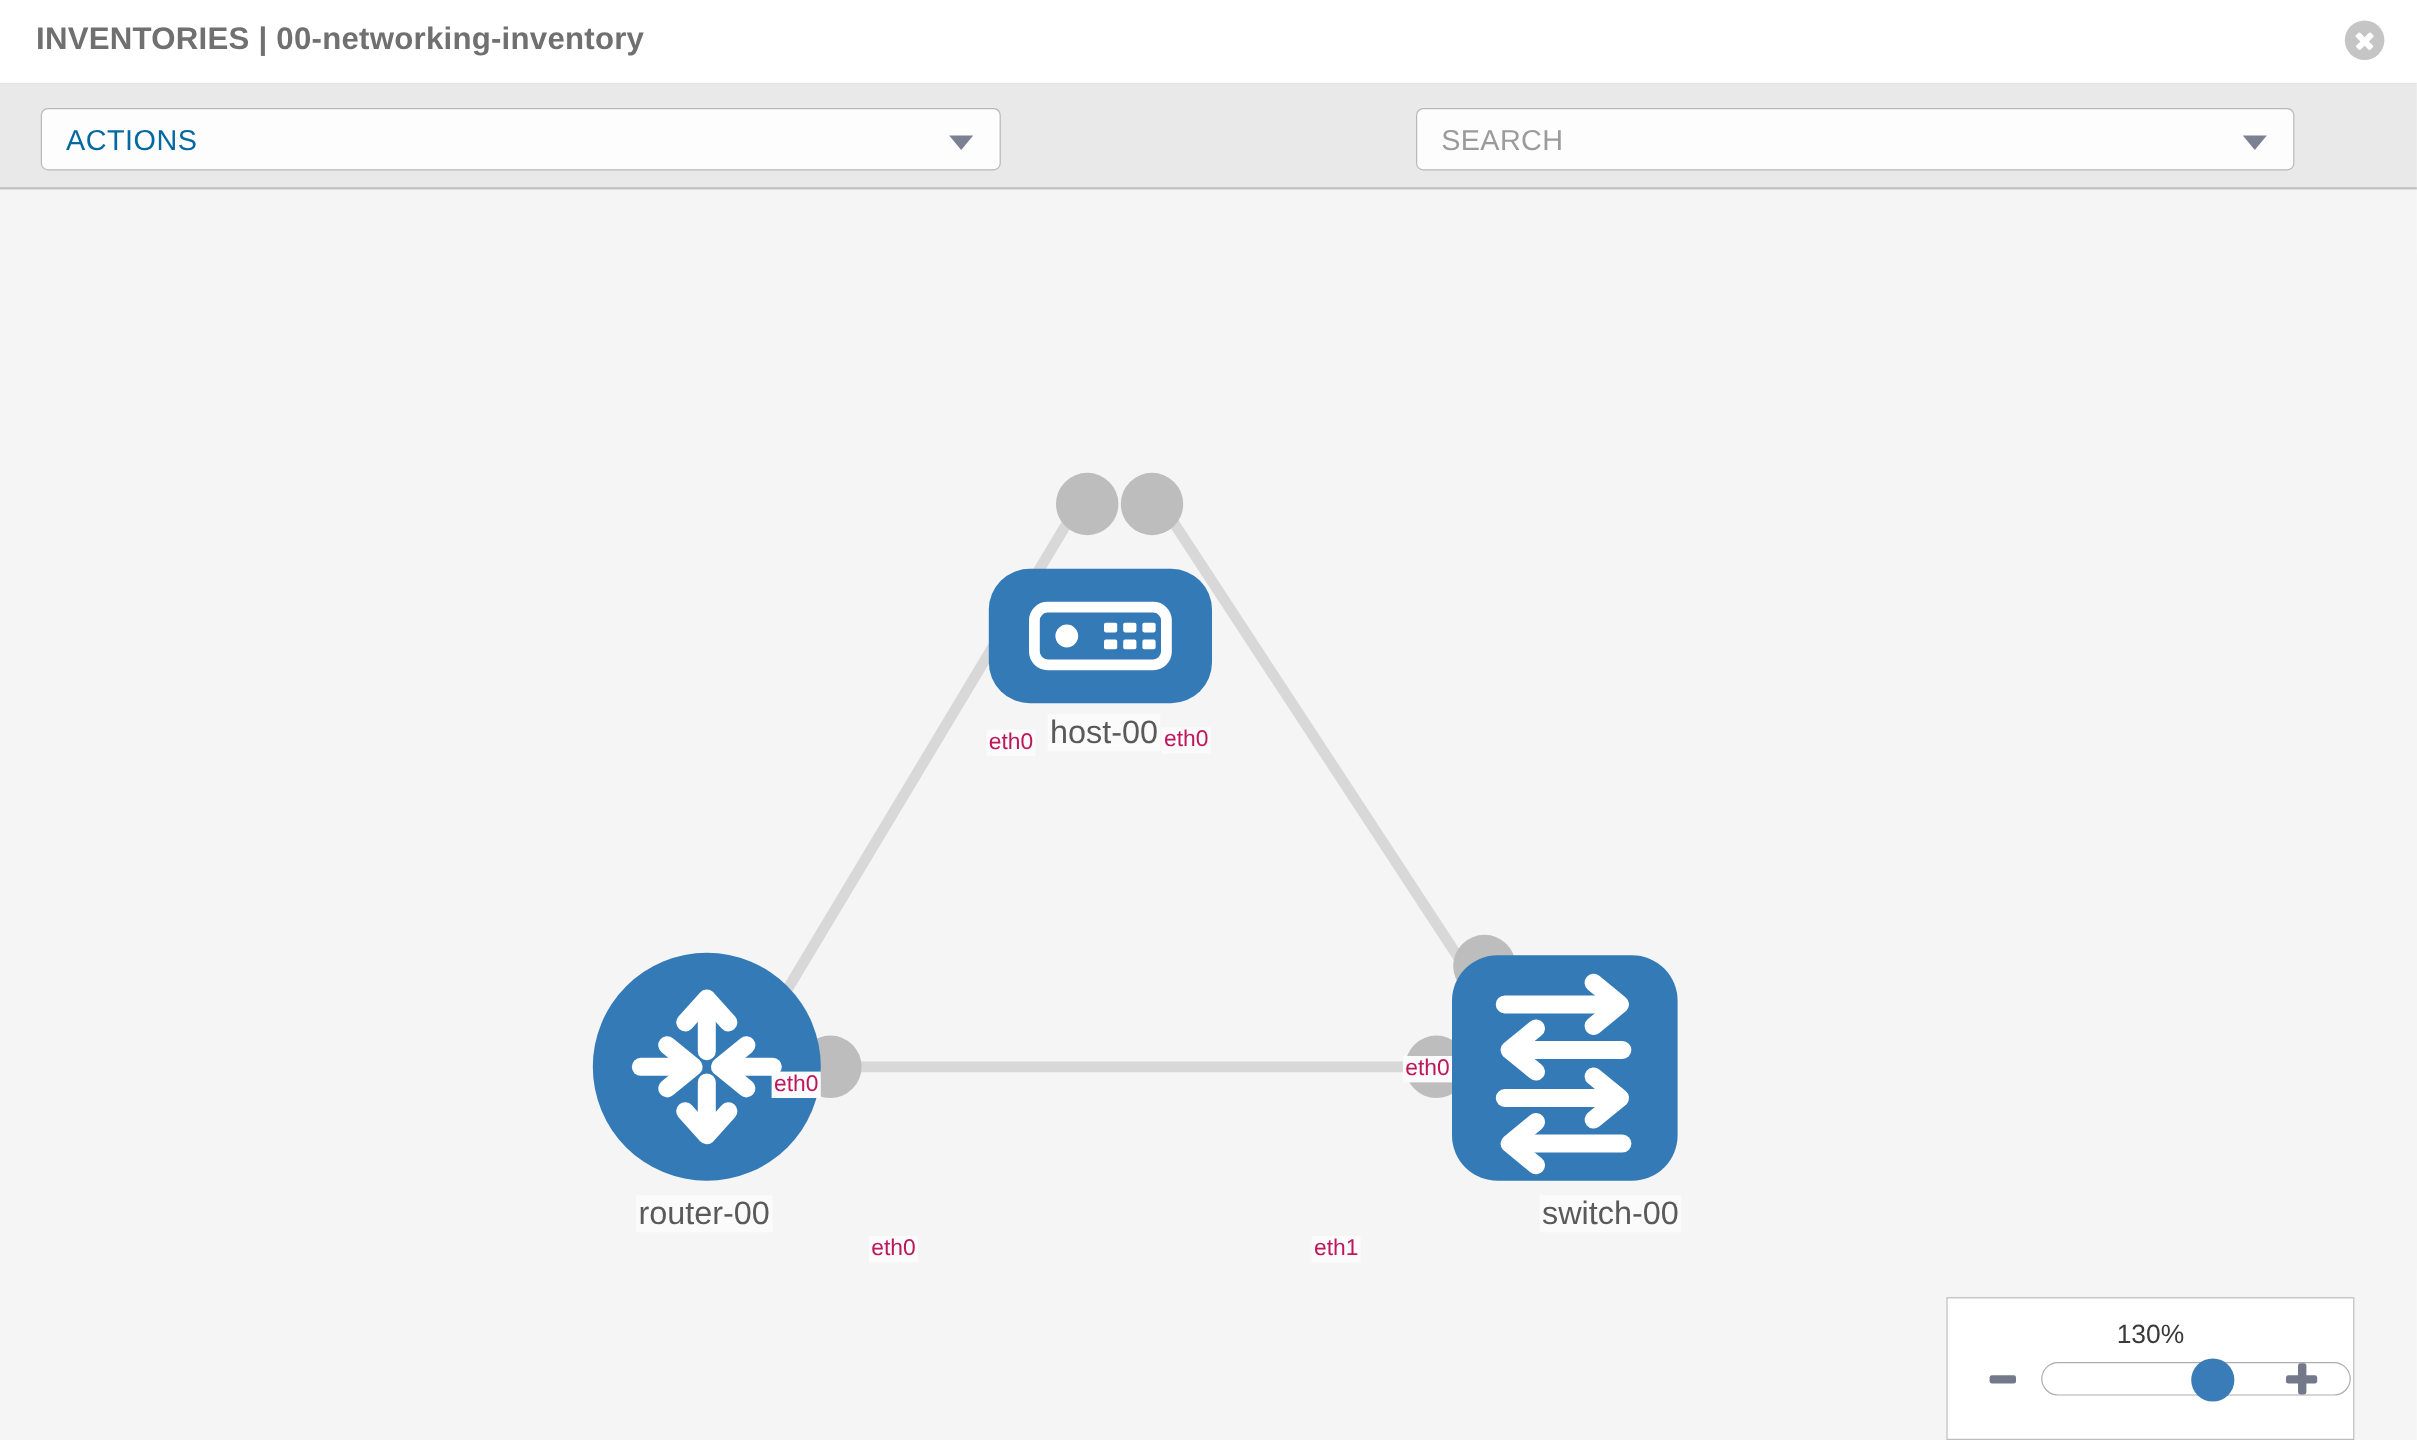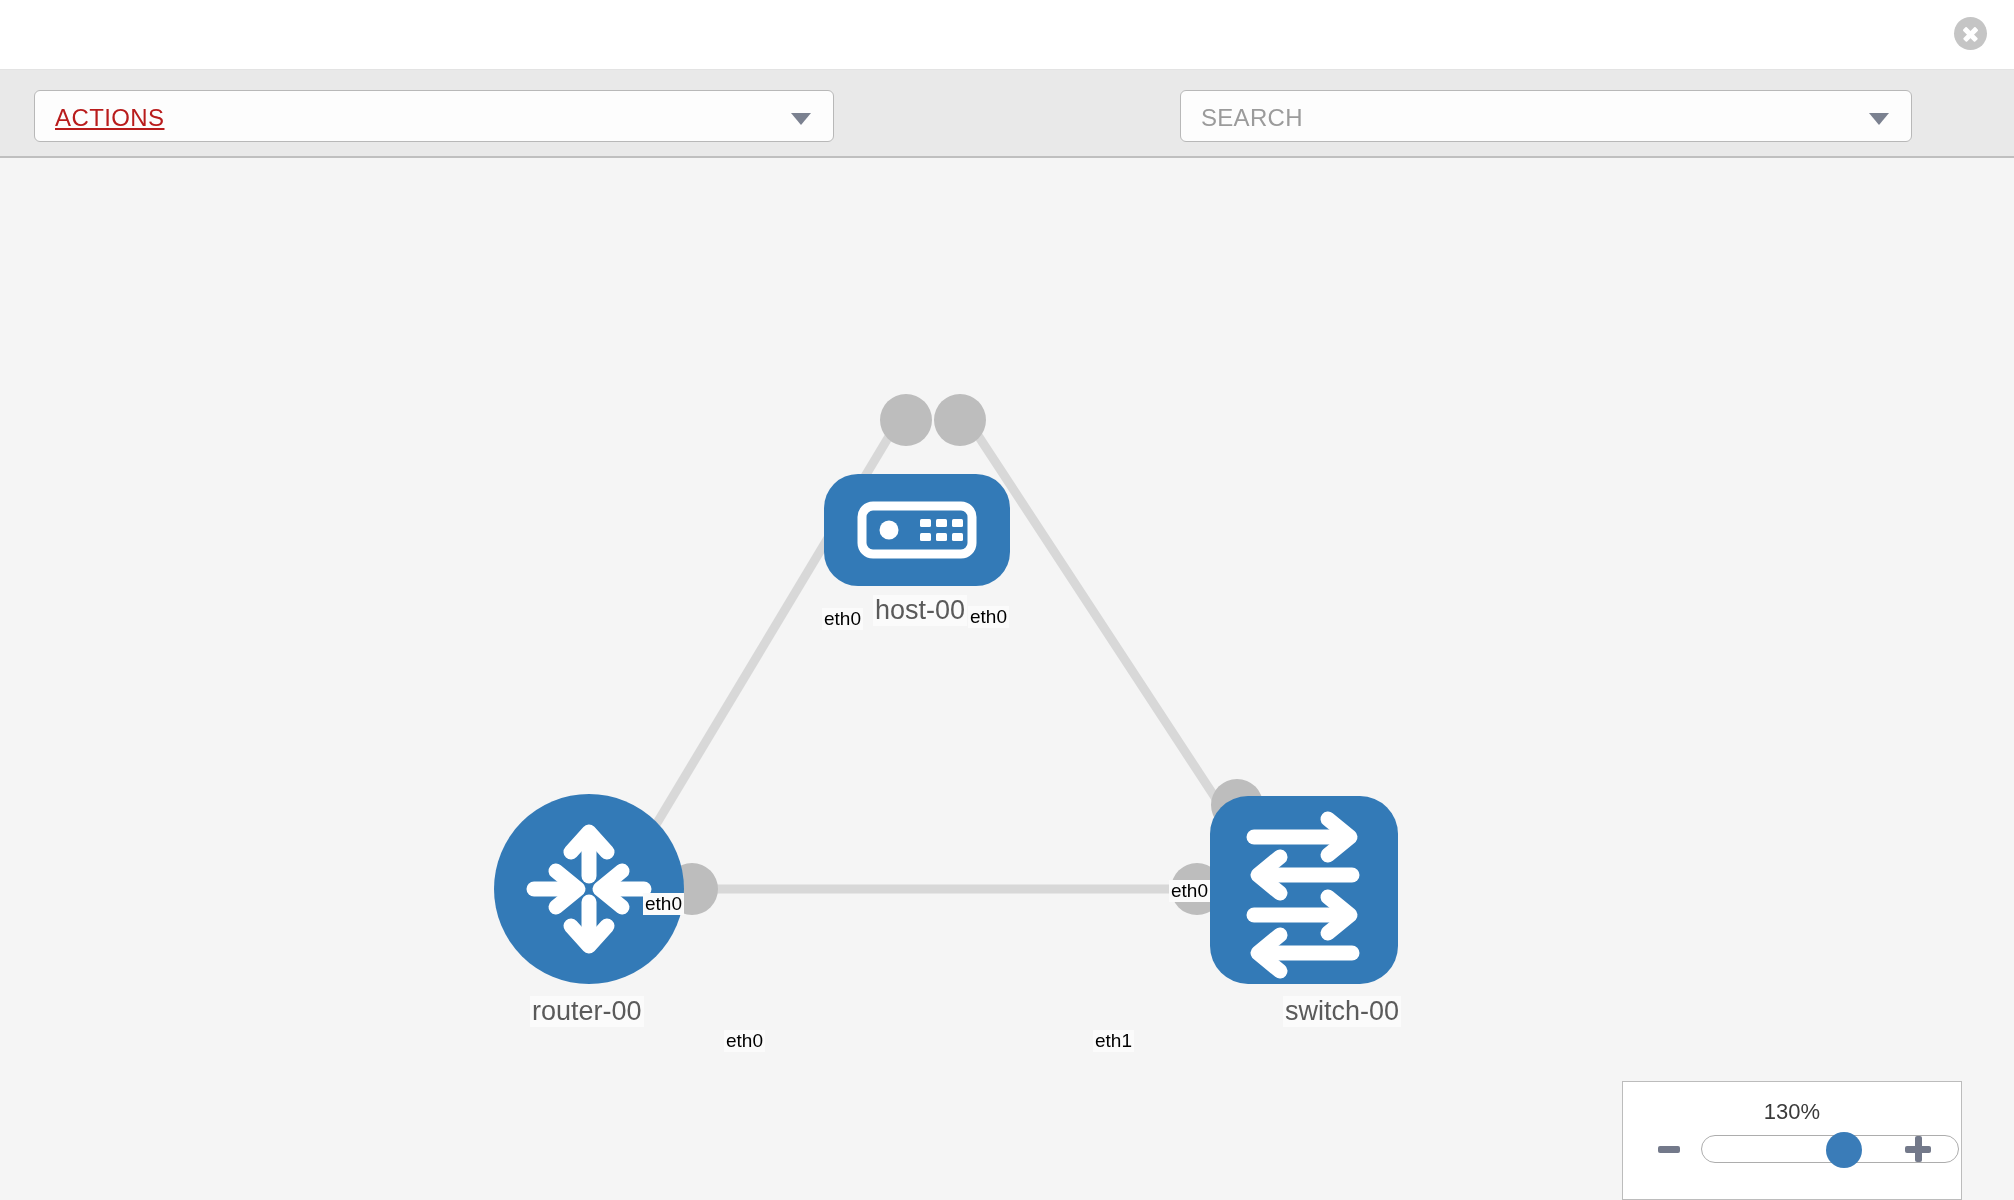--- a/index.html
+++ b/index.html
@@ -79,23 +79,22 @@
     border: 1px solid #b8b8b8;
     border-radius: 6px;
     box-sizing: border-box;
     cursor: pointer;
   }
   .actions-select .label {
     position: absolute;
     left: 20px;
     top: 13px;
     font-size: 24px;
-    color: #b91c1c;
+    color: #0369a1;
     letter-spacing: 0.4px;
-    text-decoration: underline;
   }
   .caret {
     position: absolute;
     right: 22px;
     top: 22px;
     width: 0; height: 0;
     border-left: 10px solid transparent;
     border-right: 10px solid transparent;
     border-top: 12px solid #7b8190;
   }
@@ -151,21 +150,21 @@
     position: absolute;
     font-size: 27px;
     color: #5a5a5a;
     background: #fbfbfb;
     white-space: nowrap;
     padding: 0 2px;
   }
   .iface-label {
     position: absolute;
     font-size: 19px;
-    color: #000000;
+    color: #be185d;
     background: #fbfbfb;
     white-space: nowrap;
     padding: 0 2px;
   }
 
   
   .zoom-panel {
     position: absolute;
     left: 1622px;
     top: 1081px;
@@ -231,20 +230,21 @@
     height: 36px;
     border-radius: 50%;
     background: #3a7cb8;
     cursor: grab;
   }
 </style>
 </head>
 <body>
 
 <div class="header">
+  <div class="page-title">INVENTORIES | 00-networking-inventory</div>
   <div class="close-btn"></div>
 </div>
 
 <div class="toolbar">
 
   <div class="actions-select">
     <span class="label">ACTIONS</span>
     <span class="caret"></span>
   </div>
 

